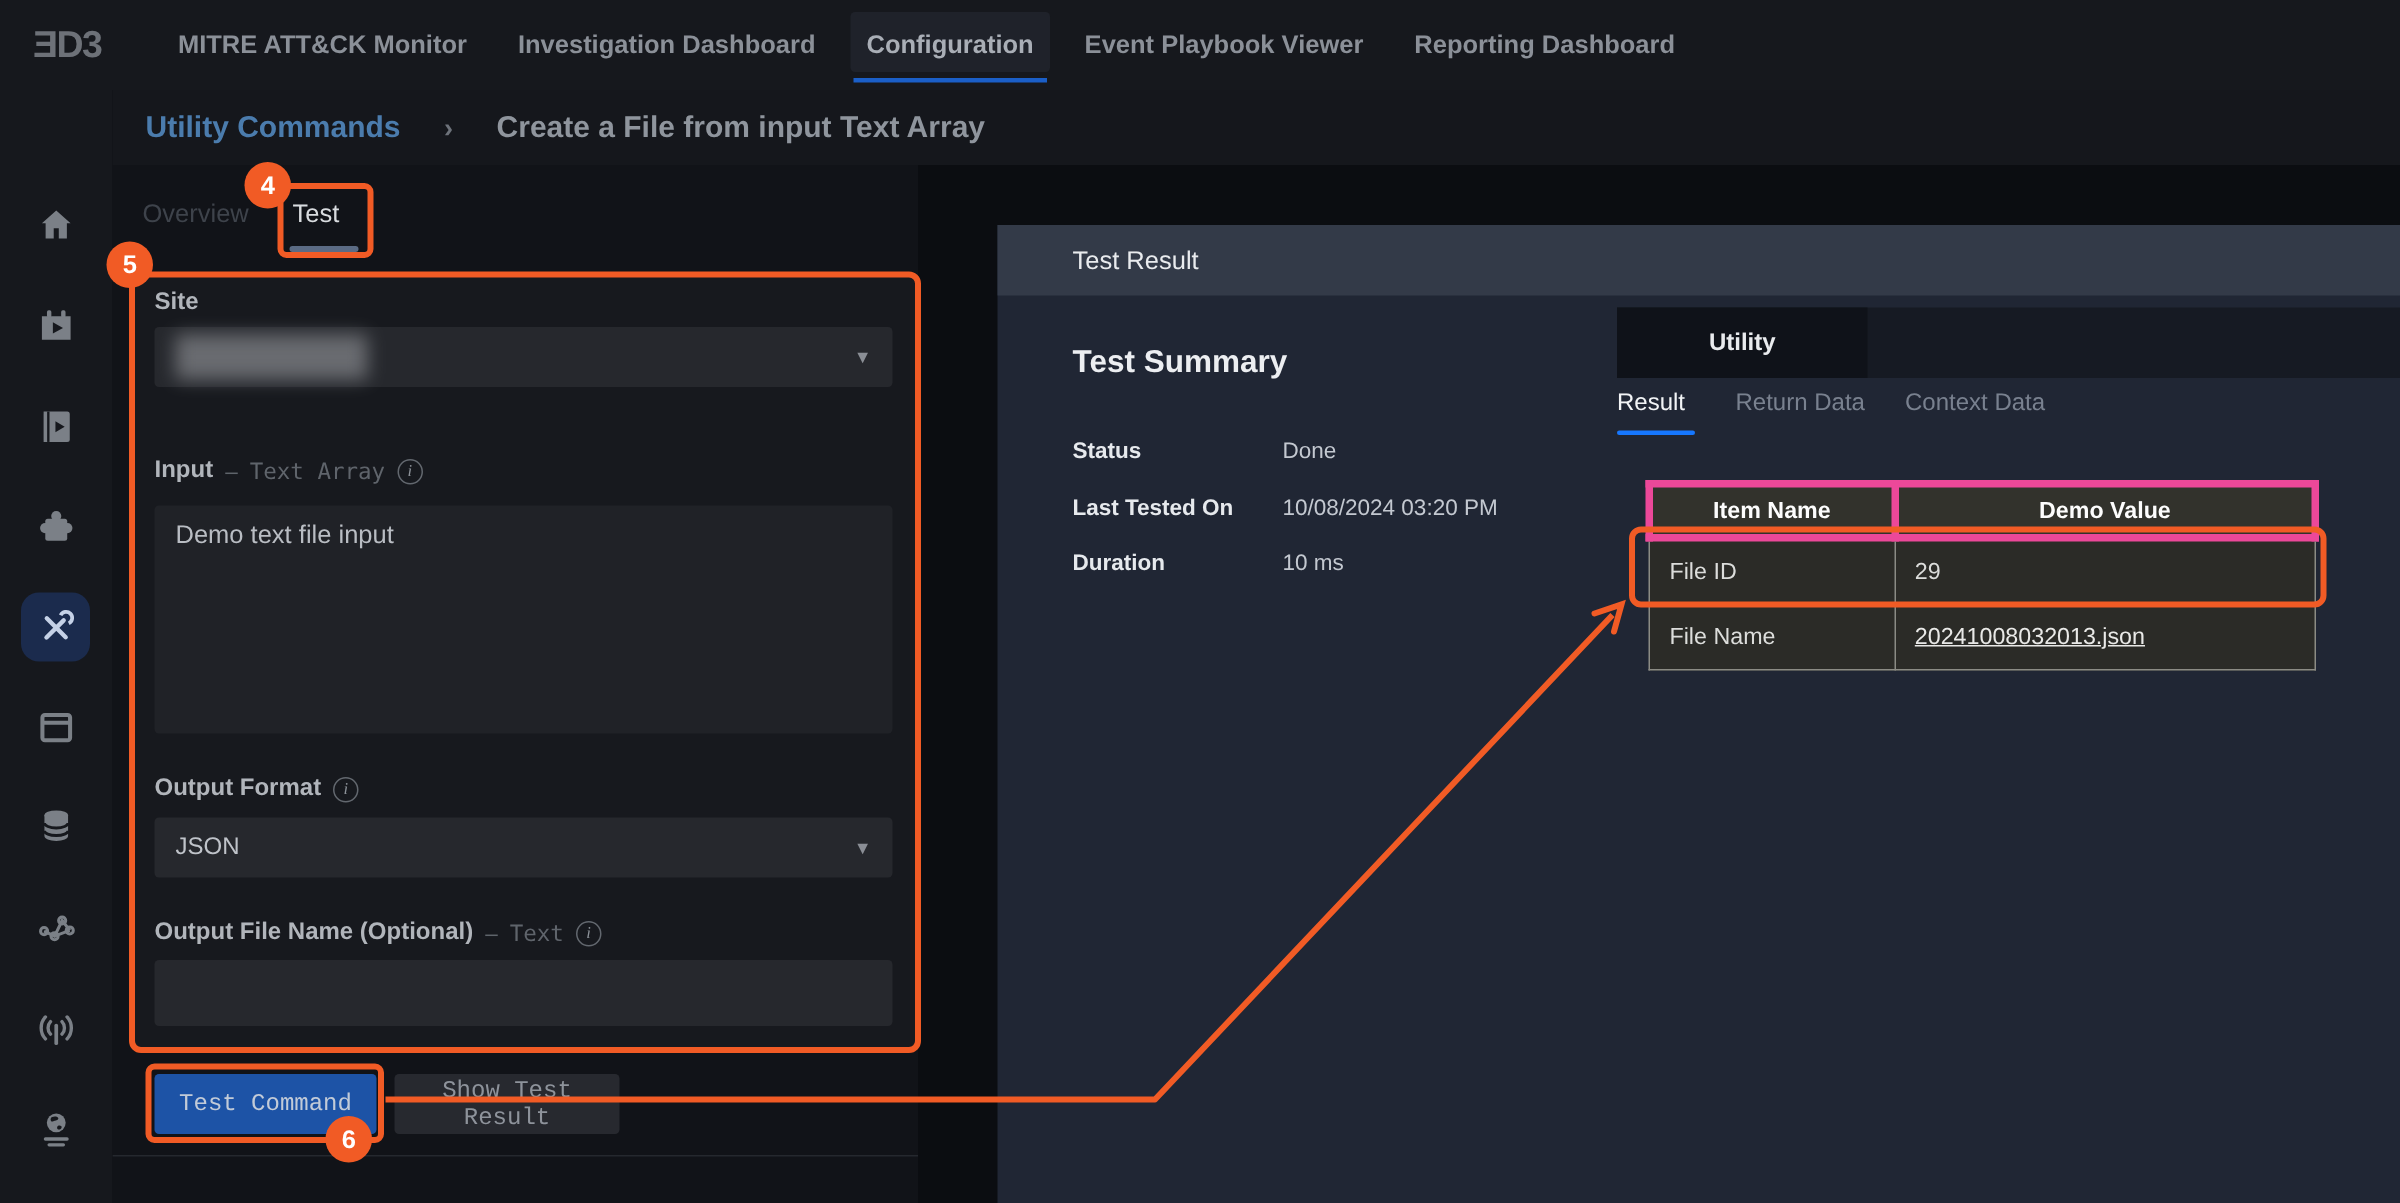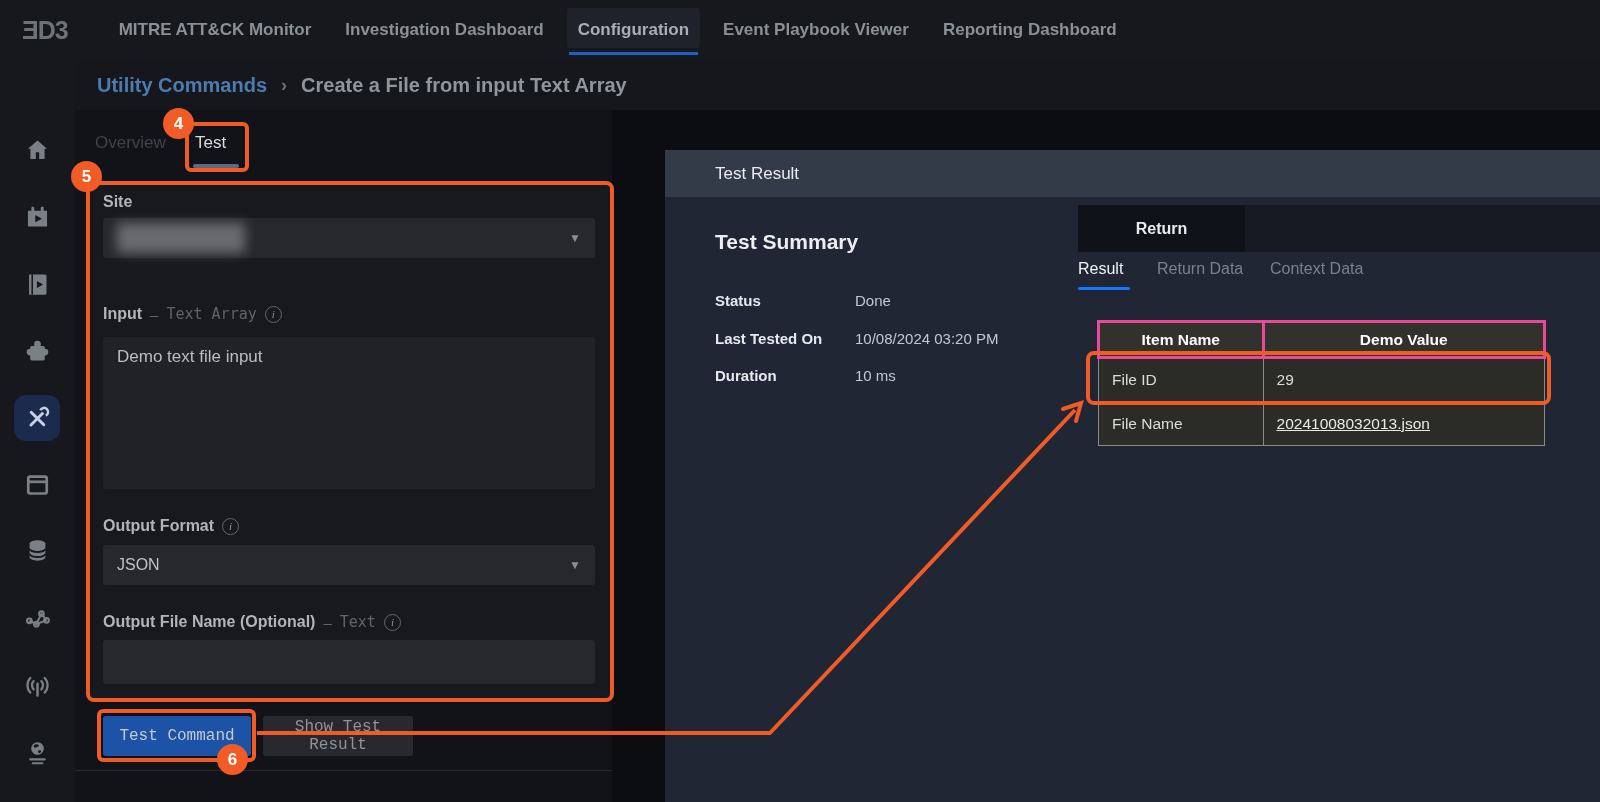--- a/index.html
+++ b/index.html
@@ -12,21 +12,21 @@
             display:flex; align-items:center; z-index:5; }
   .logo { font-weight:800; font-size:25px; color:#6d7178; letter-spacing:-1px; margin:0 34px 0 22px; cursor:pointer; }
   .nav-item { position:relative; height:60px; display:flex; align-items:center; padding:0 17px;
               color:#8b9098; font-size:17px; font-weight:700; cursor:pointer; white-space:nowrap; }
   .nav-item.active { color:#a9aeb6; }
   .nav-item.active .nav-bg { position:absolute; left:6px; right:6px; top:8px; bottom:12px; background:#1f222a; border-radius:3px; z-index:-1; }
   .nav-item.active .nav-underline { position:absolute; left:8px; right:8px; bottom:5px; height:3px; background:#1b5fc8; }
 
   
   .breadcrumb-bar { position:absolute; left:75px; top:60px; width:1525px; height:50px; background:#15171c;
-                    display:flex; align-items:center; gap:14px; padding-left:22px; }
+                    display:flex; align-items:center; gap:29px; padding-left:22px; }
   .crumb-parent { color:#4b7cad; font-size:20px; font-weight:700; cursor:pointer; }
   .crumb-sep { color:#6d727a; font-size:18px; font-weight:700; }
   .crumb-current { color:#8f959d; font-size:20px; font-weight:700; }
 
   
   .sidebar { position:absolute; left:0; top:60px; width:75px; height:742px; background:#16181d; z-index:4; }
   .side-icon { position:absolute; left:14px; width:46px; height:46px; display:flex; align-items:center; justify-content:center;
                cursor:pointer; border-radius:12px; }
   .side-icon svg { width:27px; height:27px; }
   .side-icon .f { fill:#7b8087; } .side-icon .s { stroke:#7b8087; fill:none; }
@@ -77,21 +77,21 @@
              display:flex; align-items:center; justify-content:center; color:#e9ebee; font-size:16px; font-weight:700; cursor:pointer; }
   .subtab { position:absolute; top:110px; font-size:16px; cursor:pointer; color:#79818f; }
   .subtab.result { left:413px; color:#f2f4f6; }
   .subtab.return { left:492px; }
   .subtab.context { left:605px; }
   .result-underline { position:absolute; left:413px; top:137px; width:52px; height:3px; background:#1677ff; border-radius:2px; }
 
   
   .tbl { position:absolute; left:432px; top:170px; width:449px; border-collapse:collapse; }
   .tbl th { background:#32322c; color:#fdfdfd; font-size:15.5px; font-weight:700; height:36px;
-            border:3px solid #ec4899; text-align:center; }
+            border:5px solid #ec4899; text-align:center; }
   .tbl td { background:#2b2b27; color:#dcdddb; font-size:15.5px; height:44px; border:1px solid #8b8b84;
             padding-left:13px; text-align:left; }
   .tbl .col-name { width:166px; } .tbl .col-value { width:283px; }
   .file-link { color:#e9e9e7; text-decoration:underline; cursor:pointer; }
 
   
   .ann-box { position:absolute; border:4px solid #f15b25; border-radius:8px; pointer-events:none; z-index:20; }
   .ann-badge { position:absolute; width:31px; height:31px; background:#f15b25; border-radius:50%; z-index:22;
                display:flex; align-items:center; justify-content:center; color:#fff; font-size:17px; font-weight:700;
                pointer-events:none; }
@@ -257,21 +257,21 @@
     <div class="sum-row" style="top:180px">
       <span class="sum-label">Last Tested On</span>
       <span class="sum-value">10/08/2024 03:20 PM</span>
     </div>
     <div class="sum-row" style="top:217px">
       <span class="sum-label">Duration</span>
       <span class="sum-value">10 ms</span>
     </div>
 
     <div class="out-band"></div>
-    <div class="out-tab">Return</div>
+    <div class="out-tab">Utility</div>
 
     <div class="subtab result">Result</div>
     <div class="subtab return">Return Data</div>
     <div class="subtab context">Context Data</div>
     <div class="result-underline"></div>
 
     <table class="tbl">
       <tbody>
           <tr>
         <th class="col-name">Item Name</th>

